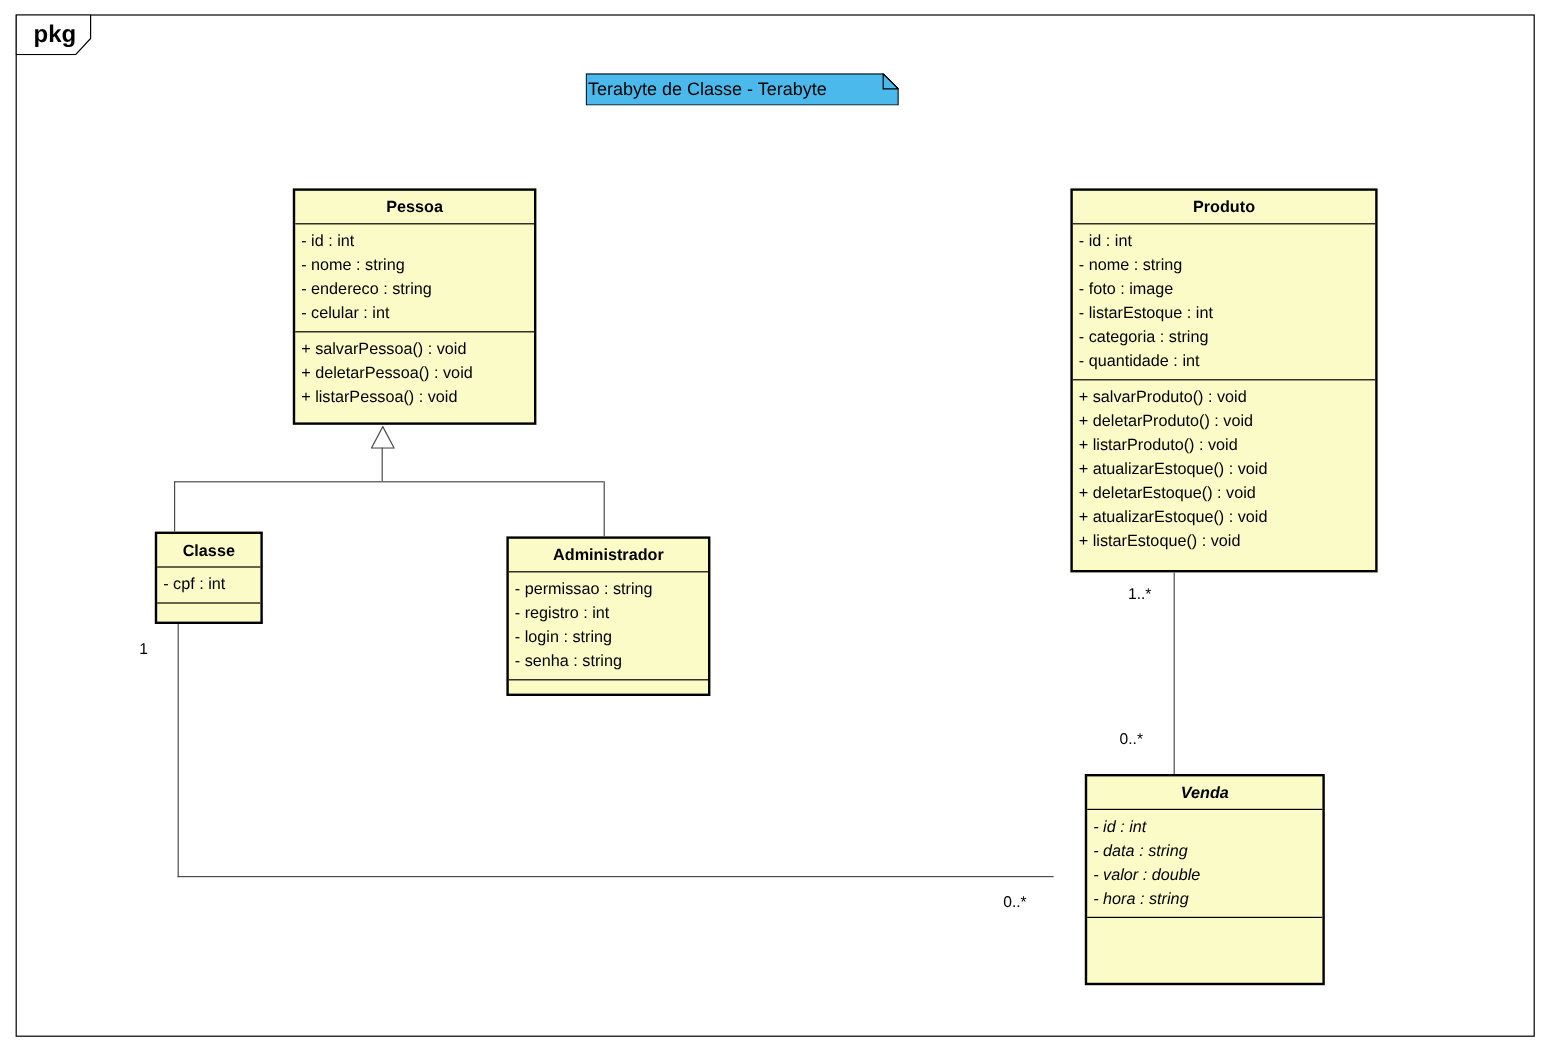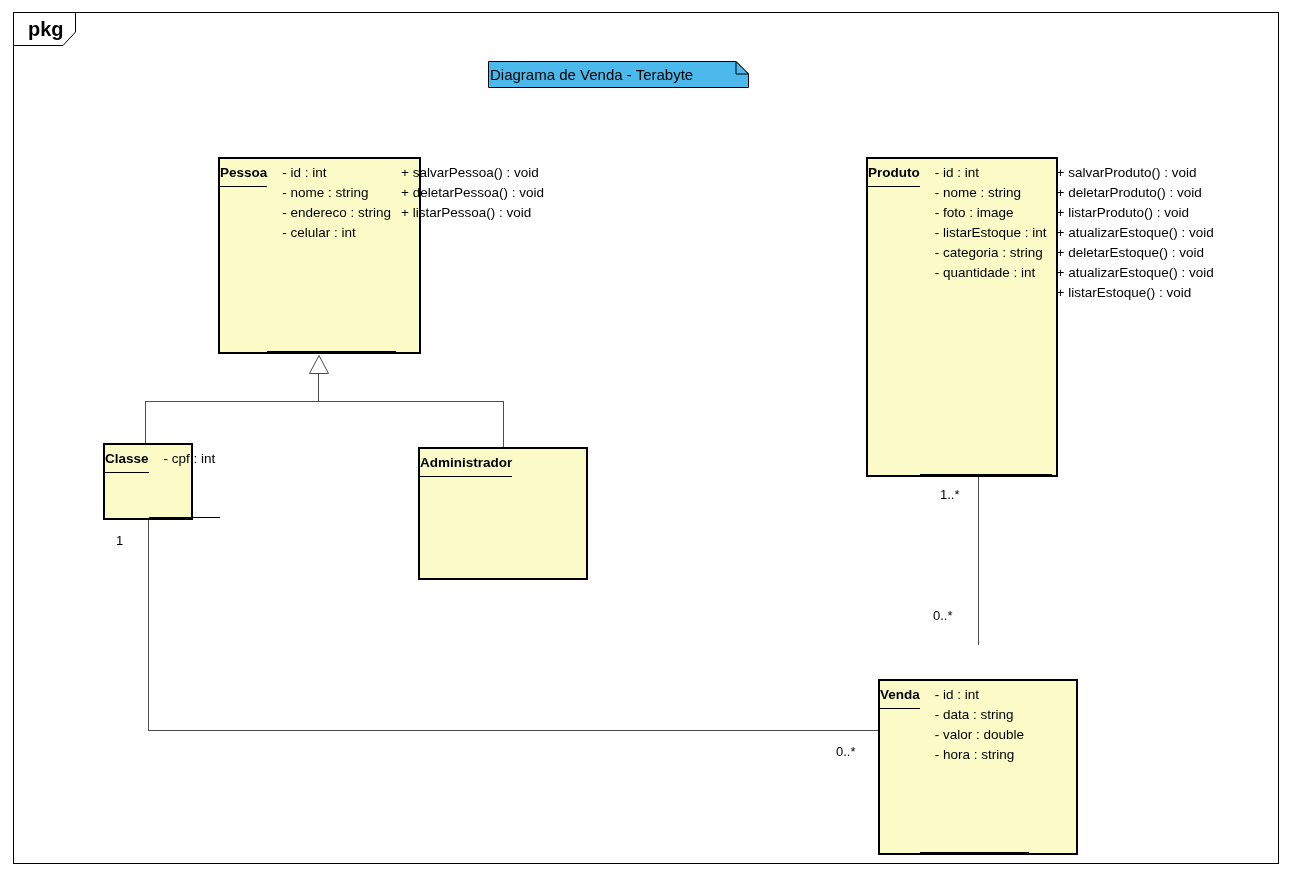--- a/index.html
+++ b/index.html
@@ -27,28 +27,28 @@
   .note { position: absolute; left: 488px; top: 61px; width: 261px; height: 27px; }
   .note-label {
     position: absolute; left: 490px; top: 61px; width: 250px; height: 27px;
     line-height: 27px; font-size: 15px; white-space: nowrap;
   }
 
   
   .uml-class {
     position: absolute; background: var(--class-fill);
     border: 2px solid var(--border-color);
-    display: flex; flex-direction: row;
+    display: flex; flex-direction: column; margin-left: 26px;
   }
   .uml-title {
     height: 28px; line-height: 28px; text-align: center;
     font-weight: bold; font-size: 13.5px; flex: 0 0 auto;
     border-bottom: 1px solid var(--border-color);
   }
-  .uml-attrs { flex: 0 0 auto; padding: 4px 5px 5px 15px; border-bottom: 1px solid var(--border-color); }
+  .uml-attrs { flex: 0 0 auto; padding: 4px 5px 5px 5px; border-bottom: 1px solid var(--border-color); }
   .uml-methods { flex: 1 1 auto; padding: 4px 5px 5px 5px; }
   .uml-member { font-size: 13.5px; line-height: 20px; white-space: nowrap; }
 
   
   .edge { position: absolute; background: var(--line-color); }
   .edge.h { height: 1px; }
   .edge.v { width: 1px; }
 
   .mult { position: absolute; font-size: 13px; white-space: nowrap; }
 
@@ -66,21 +66,21 @@
     </svg>
   </div>
   <div class="pkg-tab-label">pkg</div>
 
   <div class="note">
     <svg width="261" height="27" viewBox="0 0 261 27">
       <polygon points="0.5,0.5 248,0.5 260.5,13 260.5,26.5 0.5,26.5" style="fill:var(--note-fill)" stroke="#000000" stroke-width="1"></polygon>
       <polygon points="248,0.5 248,13 260.5,13" style="fill:var(--note-fill)" stroke="#000000" stroke-width="1"></polygon>
     </svg>
   </div>
-  <div class="note-label">Diagrama de Venda - Terabyte</div>
+  <div class="note-label">Terabyte de Classe - Terabyte</div>
 
   <svg style="position:absolute; left:309px; top:355px;" width="20" height="19" viewBox="0 0 20 19">
     <polygon points="10,0.5 19.5,18.5 0.5,18.5" fill="#ffffff" style="stroke:var(--line-color)" stroke-width="1"></polygon>
   </svg>
   <div class="edge v" style="left:318px; top:373px; height:28px;"></div>
   <div class="edge h" style="left:145px; top:401px; width:358px;"></div>
   <div class="edge v" style="left:145px; top:401px; height:42px;"></div>
   <div class="edge v" style="left:503px; top:401px; height:46px;"></div>
 
   <div class="edge v" style="left:978px; top:477px; height:168px;"></div>
@@ -100,21 +100,21 @@
         <div class="uml-member">- endereco : string</div>
         <div class="uml-member">- celular : int</div>
       </div>
     <div class="uml-methods">
         <div class="uml-member">+ salvarPessoa() : void</div>
         <div class="uml-member">+ deletarPessoa() : void</div>
         <div class="uml-member">+ listarPessoa() : void</div>
       </div>
   </div>
 
-  <div class="uml-class" style="left:866px; top:157px; width:192px; height:320px;">
+  <div class="uml-class" style="left:866px; top:157px; width:256px; height:320px;">
     <div class="uml-title">Produto</div>
     <div class="uml-attrs">
         <div class="uml-member">- id : int</div>
         <div class="uml-member">- nome : string</div>
         <div class="uml-member">- foto : image</div>
         <div class="uml-member">- listarEstoque : int</div>
         <div class="uml-member">- categoria : string</div>
         <div class="uml-member">- quantidade : int</div>
       </div>
     <div class="uml-methods">
@@ -129,26 +129,32 @@
   </div>
 
   <div class="uml-class" style="left:103px; top:443px; width:90px; height:77px;">
     <div class="uml-title">Classe</div>
     <div class="uml-attrs">
         <div class="uml-member">- cpf : int</div>
       </div>
     <div class="uml-methods"></div>
   </div>
 
-  <div class="uml-class" style="left:418px; top:447px; width:170px; height:133px;">
+  <div class="uml-class" style="left:396px; top:447px; width:170px; height:133px;">
     <div class="uml-title">Administrador</div>
+    <div class="uml-attrs">
+        <div class="uml-member">- permissao : string</div>
+        <div class="uml-member">- registro : int</div>
+        <div class="uml-member">- login : string</div>
+        <div class="uml-member">- senha : string</div>
+      </div>
     <div class="uml-methods"></div>
   </div>
 
-  <div class="uml-class" style="left:878px; top:679px; width:200px; height:176px;">
+  <div class="uml-class" style="left:878px; top:645px; width:200px; height:176px;font-style:italic;">
     <div class="uml-title">Venda</div>
     <div class="uml-attrs">
         <div class="uml-member">- id : int</div>
         <div class="uml-member">- data : string</div>
         <div class="uml-member">- valor : double</div>
         <div class="uml-member">- hora : string</div>
       </div>
   </div>
 
 </div>

